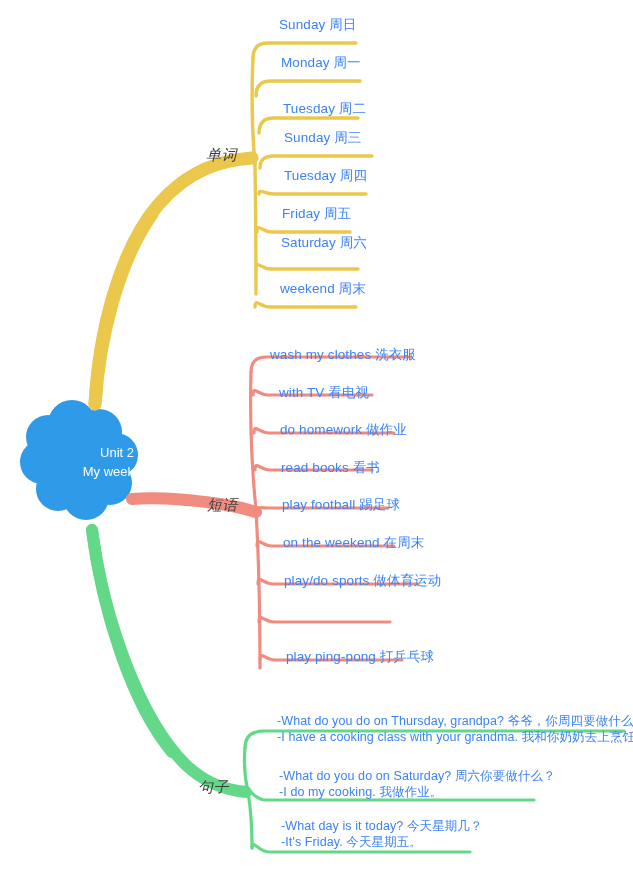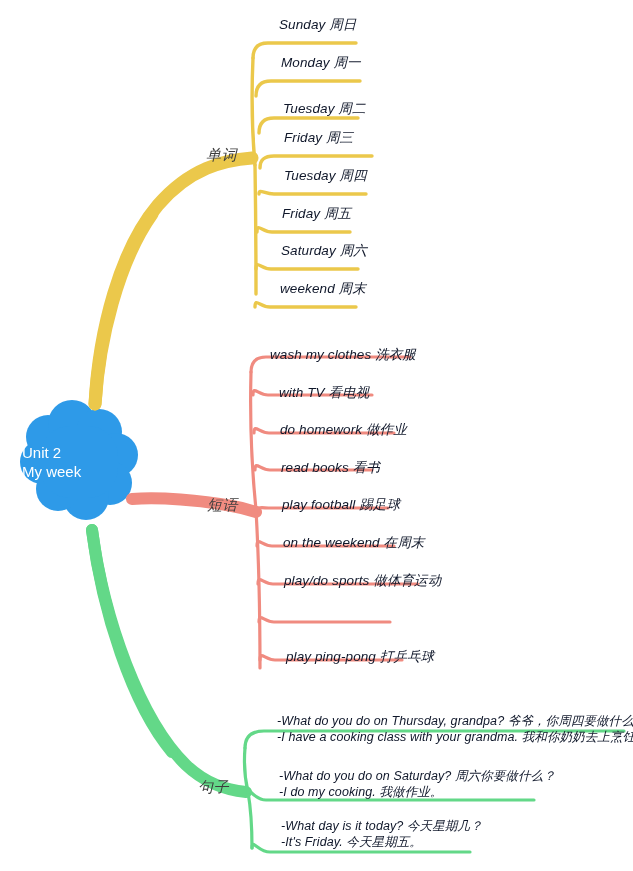--- a/index.html
+++ b/index.html
@@ -8,45 +8,44 @@
     background:#ffffff;
     font-family:"Liberation Sans","DejaVu Sans",sans-serif;
     overflow:hidden;
     position:relative;
   }
   #canvas{position:absolute;left:0;top:0;width:633px;height:871px;}
   svg.layer{position:absolute;left:0;top:0;width:633px;height:871px;}
 
   .node-label{
     position:absolute;
-    color:#0f172a;
+    color:#3b82f6;
     font-size:13.5px;
     line-height:17px;
     white-space:nowrap;
     letter-spacing:.1px;
-    font-style:italic;
   }
   .node-label.sentence{
     font-size:12.5px;
     line-height:16px;
   }
   .branch-title{
     position:absolute;
     color:#3d3d3d;
     font-size:15px;
     white-space:nowrap;
     letter-spacing:.4px;
     font-style:italic;
   }
   .center-text{
     position:absolute;
     color:#ffffff;
-    font-size:15px;
+    font-size:13px;
     line-height:19px;
-    text-align:left;
+    text-align:right;
     white-space:nowrap;
   }
 </style>
 </head>
 <body>
 
 <div id="canvas">
 
   <svg class="layer" viewBox="0 0 633 871" xmlns="http://www.w3.org/2000/svg">
 
@@ -143,24 +142,24 @@
     <div>My week</div>
   </div>
 
   <div class="branch-title" style="left:206px;top:146px;">单词</div>
   <div class="branch-title" style="left:207px;top:496px;">短语</div>
   <div class="branch-title" style="left:198px;top:778px;">句子</div>
 
   <div class="node-label" style="left:279px;top:16px;">Sunday 周日</div>
   <div class="node-label" style="left:281px;top:54px;">Monday 周一</div>
   <div class="node-label" style="left:283px;top:100px;">Tuesday 周二</div>
-  <div class="node-label" style="left:284px;top:129px;">Friday 周三</div>
+  <div class="node-label" style="left:284px;top:129px;">Sunday 周三</div>
   <div class="node-label" style="left:284px;top:167px;">Tuesday 周四</div>
   <div class="node-label" style="left:282px;top:205px;">Friday 周五</div>
-  <div class="node-label" style="left:281px;top:242px;text-align:center;">Saturday 周六</div>
+  <div class="node-label" style="left:281px;top:234px;text-align:center;">Saturday 周六</div>
   <div class="node-label" style="left:280px;top:280px;">weekend 周末</div>
 
   <div class="node-label" style="left:270px;top:346px;">wash my clothes 洗衣服</div>
   <div class="node-label" style="left:279px;top:384px;">with TV 看电视</div>
   <div class="node-label" style="left:280px;top:421px;">do homework 做作业</div>
   <div class="node-label" style="left:281px;top:459px;">read books 看书</div>
   <div class="node-label" style="left:282px;top:496px;">play football 踢足球</div>
   <div class="node-label" style="left:283px;top:534px;">on the weekend 在周末</div>
   <div class="node-label" style="left:284px;top:572px;">play/do sports 做体育运动</div>
   <div class="node-label" style="left:286px;top:648px;">play ping-pong 打乒乓球</div>

